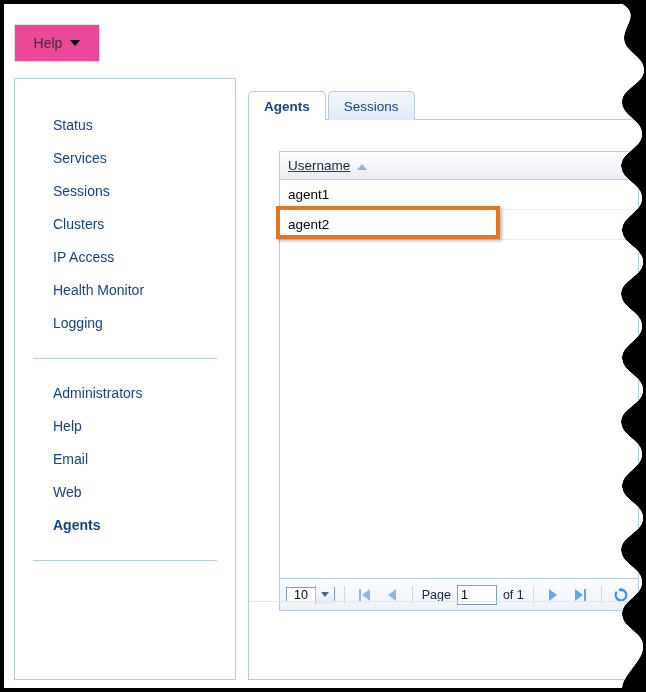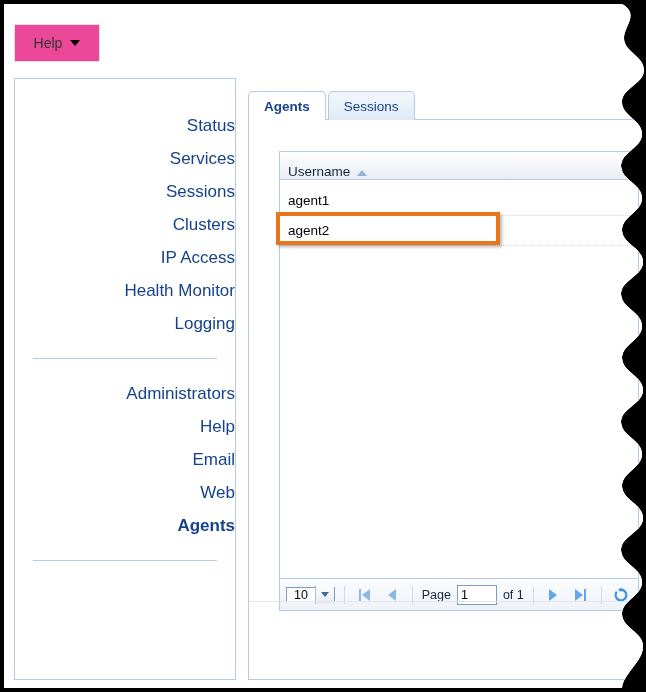--- a/index.html
+++ b/index.html
@@ -87,25 +87,24 @@
   }
   .nav-list {
     list-style: none;
     margin: 0;
     padding: 30px 0 0 0;
   }
   .nav-item {
     padding: 0 0 0 38px;
     height: 33px;
     line-height: 33px;
-    font-size: 17px;
+    font-size: 14px;
     color: #15428b;
     cursor: pointer;
     white-space: nowrap;
-    text-align: right;
   }
   .nav-item.active {
     font-weight: bold;
     color: #15428b;
   }
   .nav-sep {
     height: 1px;
     background: #b5cbe4;
     margin: 18px 18px 12px 18px;
   }
@@ -180,43 +179,43 @@
     height: 428px;
     border: 1px solid #b5cbe4;
     box-sizing: border-box;
     background: #ffffff;
   }
   .grid-head {
     height: 28px;
     background: linear-gradient(#ffffff, #e9edf3);
     border-bottom: 1px solid #b5cbe4;
     display: flex;
-    align-items: flex-end;
-    box-sizing: border-box;
+    align-items: center;
+    box-sizing: border-box;
+    text-decoration: underline;
   }
   .grid-head .col {
     display: flex;
     align-items: center;
     gap: 7px;
     padding-left: 8px;
     font-size: 13.5px;
     color: #16263c;
     cursor: pointer;
   }
   .sort-asc {
     width: 0;
     height: 0;
     border-left: 5px solid transparent;
     border-right: 5px solid transparent;
     border-bottom: 6px solid #93b4d8;
     margin-top: 2px;
   }
   .grid-body {
     position: relative;
-    margin-top: 6px;
   }
   .grid-row {
     height: 30px;
     line-height: 30px;
     padding-left: 8px;
     font-size: 13.5px;
     color: #000000;
     border-bottom: 1px dotted #d9d9e3;
     box-sizing: border-box;
     cursor: pointer;

